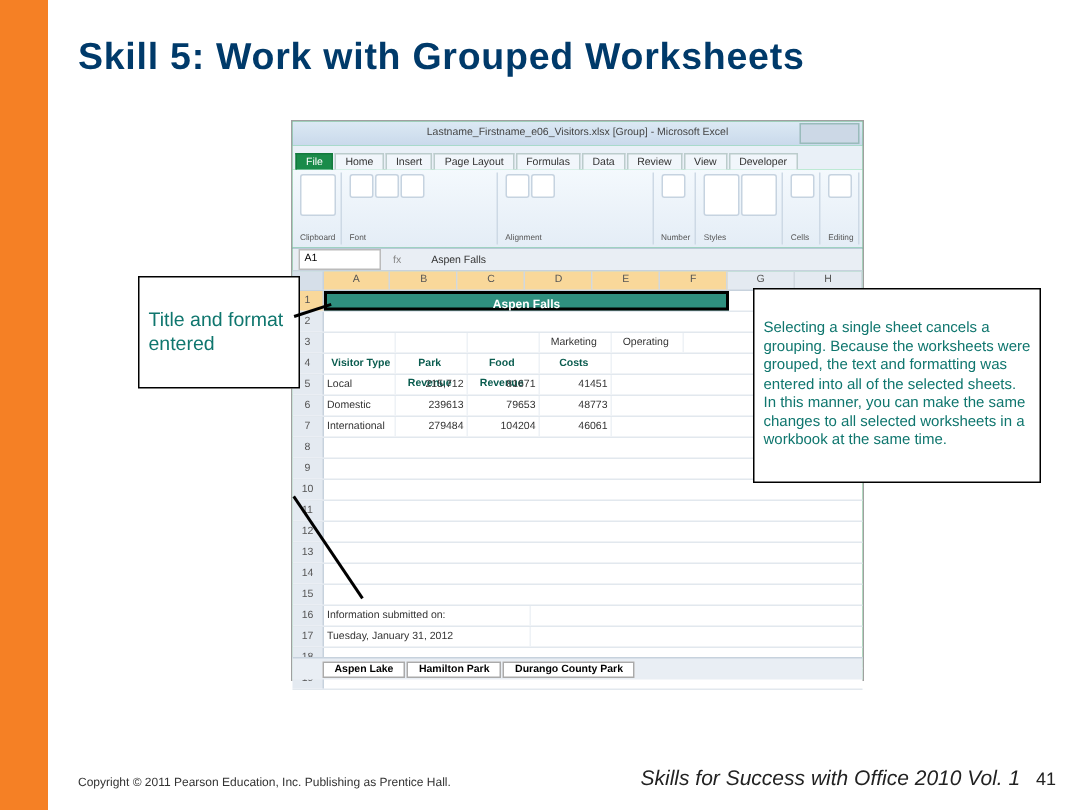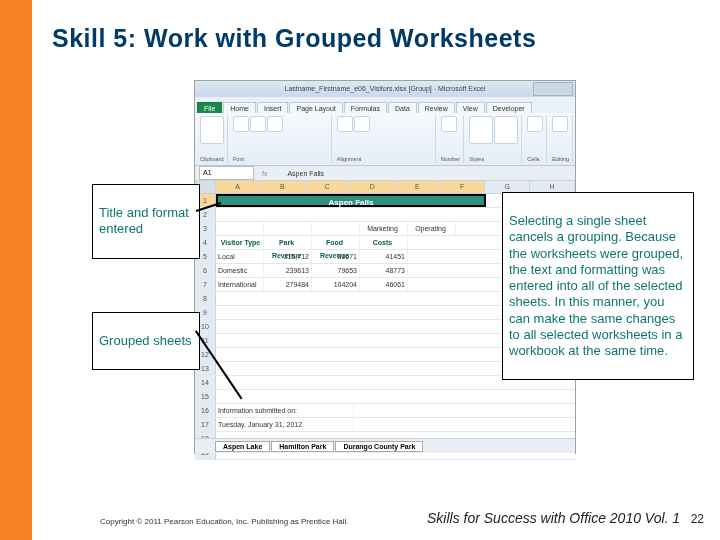--- a/index.html
+++ b/index.html
@@ -233,34 +233,33 @@
   .callout {
     position: absolute;
     background: #fff;
     border: 1.5px solid #000;
     font-size: 13px;
     line-height: 1.25;
     padding: 20px 6px;
     color: #0f766e;
   }
   .callout.small { font-size: 13px; width: 94px; }
-  .callout.big { font-size: 13px; width: 178px; }
+  .callout.big { font-size: 10px; width: 178px; }
   .line {
     position: absolute;
     background: #000;
     height: 1.5px;
     transform-origin: left center;
   }
   .footer-left {
     position: absolute;
     left: 20px;
     bottom: 14px;
     font-size: 8px;
     color: #333;
-    margin-left: 48px;
   }
   .footer-mid {
     position: absolute;
     left: 395px;
     bottom: 14px;
     font-size: 14px;
     font-style: italic;
     color: #222;
   }
   .footer-right {
@@ -447,22 +446,21 @@
     <div class="sheet-tabs">
       <div class="sheet-tab grouped">Aspen Lake</div>
       <div class="sheet-tab grouped">Hamilton Park</div>
       <div class="sheet-tab grouped">Durango County Park</div>
     </div>
   </div>
 
   <div class="callout small" style="left:60px; top:184px;">Title and format entered</div>
   <div class="line" style="left:164px; top:210px; width:26px; transform:rotate(-18deg);"></div>
 
-  <div class="callout small" style="left:60px; top:312px;">Grouped sheets</div>
   <div class="line" style="left:164px; top:330px; width:82px; transform:rotate(56deg);"></div>
 
   <div class="callout big" style="left:470px; top:192px;">Selecting a single sheet cancels a grouping. Because the worksheets were grouped, the text and formatting was entered into all of the selected sheets. In this manner, you can make the same changes to all selected worksheets in a workbook at the same time.</div>
 
   <div class="footer-left">Copyright © 2011 Pearson Education, Inc. Publishing as Prentice Hall.</div>
   <div class="footer-mid">Skills for Success with Office 2010 Vol. 1</div>
-  <div class="footer-right">22</div>
+  <div class="footer-right">41</div>
 
 </div>
 
 </body></html>

